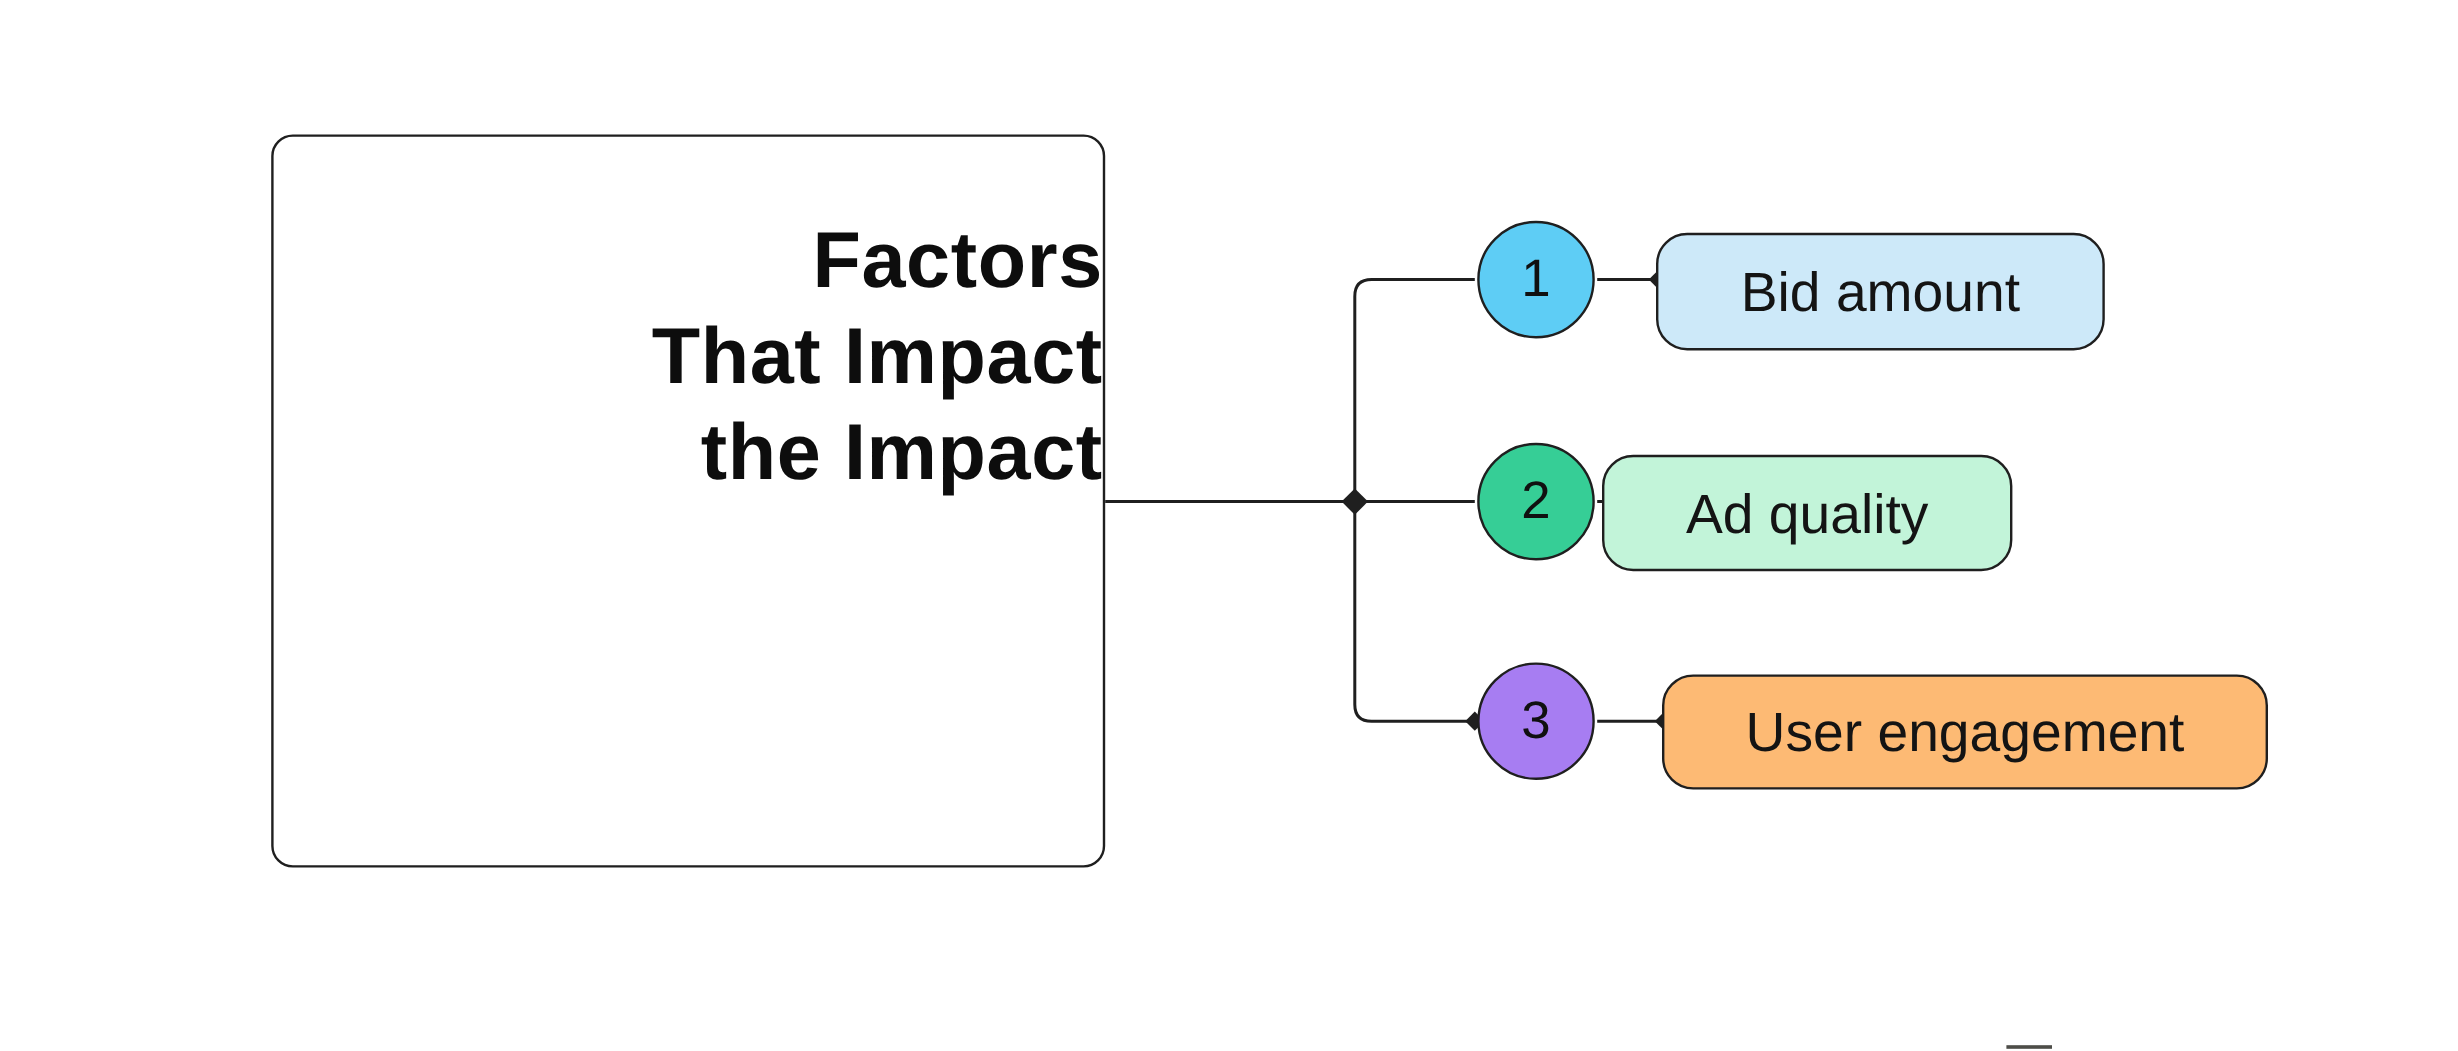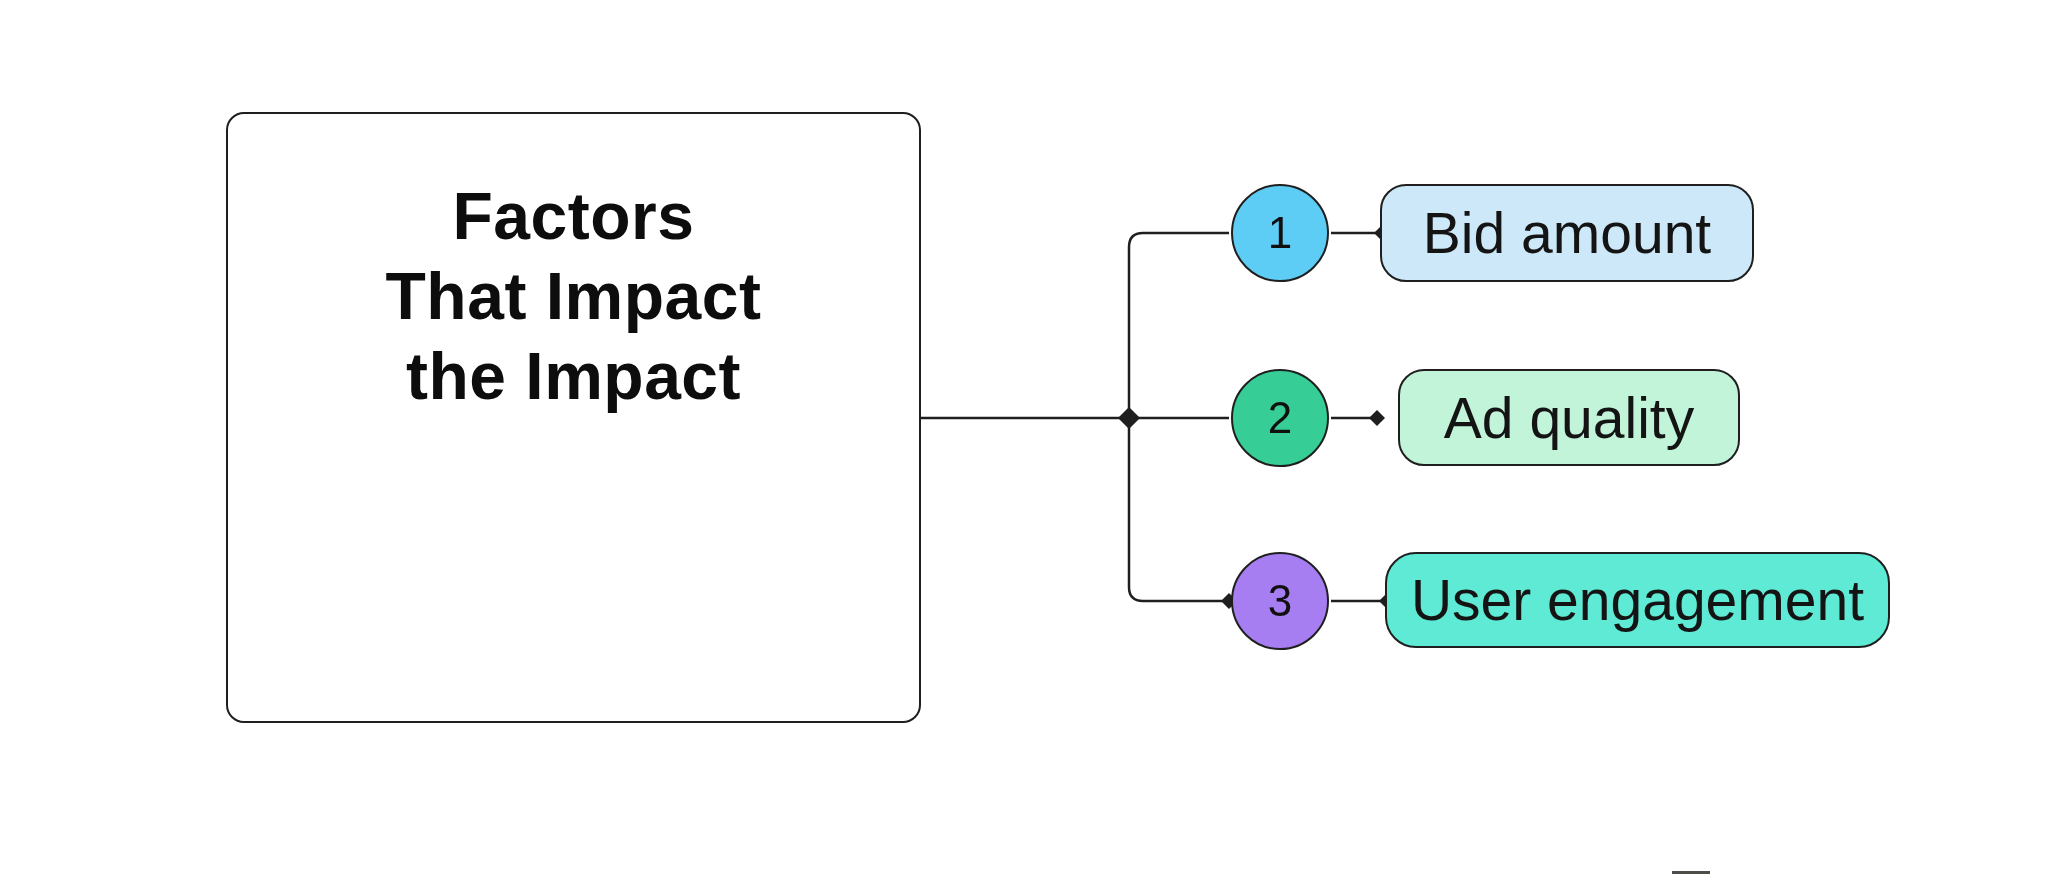--- a/index.html
+++ b/index.html
@@ -3,44 +3,44 @@
 <meta charset="utf-8">
 <style>
   html,body { margin:0; padding:0; background:#ffffff; }
   .canvas {
     position:relative; width:2048px; height:876px; background:#ffffff;
     font-family:"Liberation Sans", sans-serif; overflow:hidden;
   }
   .root-box {
     position:absolute; left:226px; top:112px; width:695px; height:611px;
     background:#ffffff; border:2.5px solid #1f1f1f; border-radius:18px;
-    box-sizing:border-box; text-align:center;
+    box-sizing:border-box; text-align:right;
   }
   .root-title {
     margin-top:62px; font-size:66px; font-weight:700; line-height:80px;
     color:#0d0d0d; letter-spacing:0.5px;
   }
   .root-title span { display:block; }
   .conn-svg { position:absolute; left:0; top:0; width:2048px; height:876px; }
   .num-circle {
     position:absolute; width:98px; height:98px; border-radius:50%;
     border:2.5px solid #1f1f1f; box-sizing:border-box;
     display:flex; align-items:center; justify-content:center;
     font-size:44px; color:#101010;
   }
   .topic-box {
     position:absolute; border:2.5px solid #1f1f1f; border-radius:26px;
     box-sizing:border-box; display:flex; align-items:center; justify-content:center;
-    font-size:57px; color:#141414;
+    font-size:46px; color:#141414;margin-top:10px;
   }
   .circle-1 { left:1231px; top:184px; }
   .circle-2 { left:1231px; top:369px; }
   .circle-3 { left:1231px; top:552px; }
   .box-1 { left:1380px; top:184px; width:374px; height:98px; }
-  .box-2 { left:1398px; top:369px; width:342px; height:97px; }
+  .box-2 { left:1335px; top:369px; width:342px; height:97px; }
   .box-3 { left:1385px; top:552px; width:505px; height:96px; }
   .artifact-line {
     position:absolute; left:1672px; top:871px; width:38px; height:3px;
     background:#4d4d48;
   }
 </style>
 </head>
 <body>
 
 <div class="canvas">
@@ -82,19 +82,19 @@
   <div class="num-circle circle-2" style="background-color: rgb(54, 206, 150);">
     <span>2</span>
   </div>
   <div class="topic-box box-2" style="background-color: rgb(194, 244, 217);">
     <span>Ad quality</span>
   </div>
 
   <div class="num-circle circle-3" style="background-color: rgb(167, 125, 242);">
     <span>3</span>
   </div>
-  <div class="topic-box box-3" style="background-color: #5eead4; border-radius: 31px;">
+  <div class="topic-box box-3" style="background-color: #fdba74;">
     <span>User engagement</span>
   </div>
 
   <div class="artifact-line"></div>
 
 </div>
 
 </body></html>

